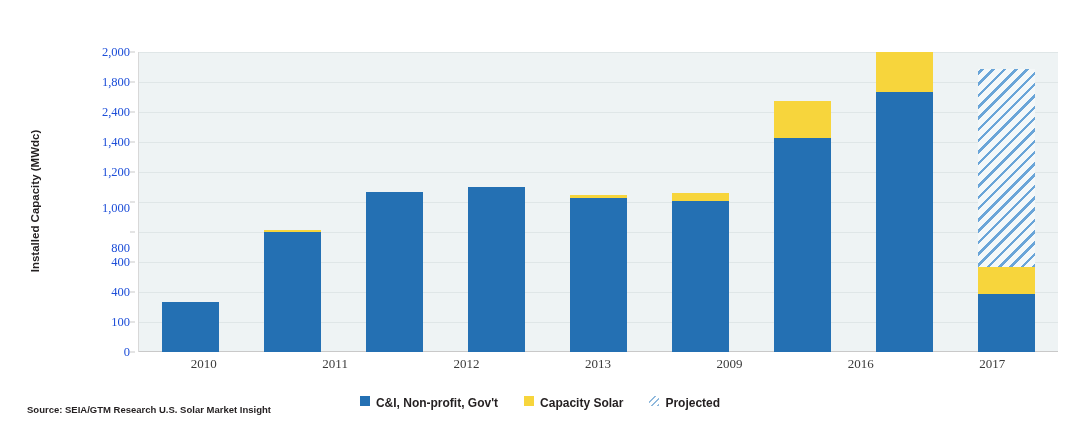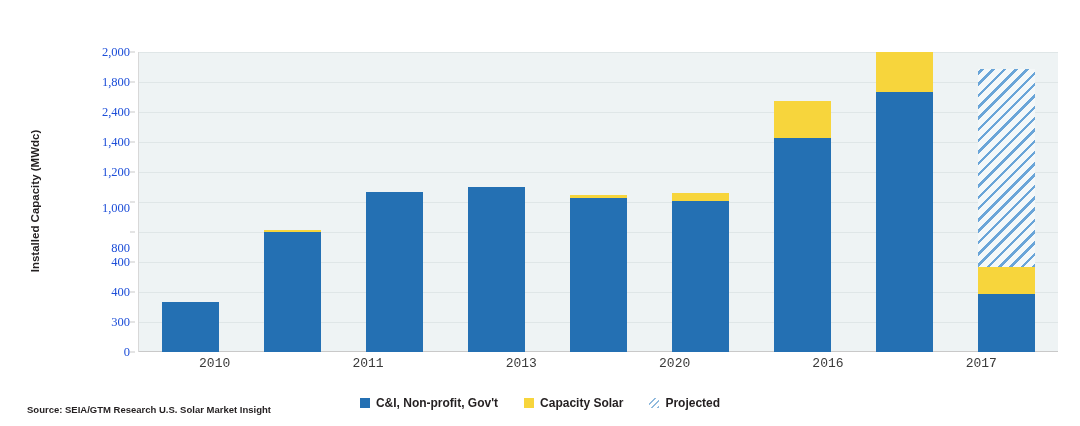--- a/index.html
+++ b/index.html
@@ -96,30 +96,30 @@
 
   
   .xaxis {
     position: absolute; left: 138px; top: 356px;
     width: 920px; height: 24px;
     display: flex;
   }
   .xtick {
     flex: 1 1 0; text-align: center;
     font-size: 13px; color: #3a3a3a;
-    font-family: Liberation Mono, monospace;
+    font-family: Liberation Serif, serif;
   }
 
   
   .legend {
     position: absolute; left: 0; top: 396px; width: 1080px;
     display: flex; align-items: center; justify-content: center;
     gap: 26px;
   }
-  .legend-item { display: flex; align-items: center; gap: 6px; }
+  .legend-item { display: flex; align-items: flex-start; gap: 6px; }
   .legend-swatch { width: 10px; height: 10px; display: inline-block; }
   .sw-blue { background: #2470b3; }
   .sw-yellow { background: #f7d53c; }
   .sw-proj {
     background-color: #ffffff;
     background-image: repeating-linear-gradient(
       -45deg,
       #8fb9dd 0px, #8fb9dd 1.5px,
       rgba(255,255,255,0) 1.5px, rgba(255,255,255,0) 4.5px
     );
@@ -154,21 +154,21 @@
       <div class="ytick" style="top: 120px;">1,200</div>
       <div class="ytick-mark" style="top: 120px;"></div>
       <div class="ytick" style="top: 156px;">1,000</div>
       <div class="ytick-mark" style="top: 150px;"></div>
       <div class="ytick" style="top: 196px; text-align: right;">800</div>
       <div class="ytick-mark" style="top: 180px;"></div>
       <div class="ytick" style="top: 210px;">400</div>
       <div class="ytick-mark" style="top: 210px;"></div>
       <div class="ytick" style="top: 240px;">400</div>
       <div class="ytick-mark" style="top: 240px;"></div>
-      <div class="ytick" style="top: 270px;">300</div>
+      <div class="ytick" style="top: 270px;">100</div>
       <div class="ytick-mark" style="top: 270px;"></div>
       <div class="ytick" style="top: 300px;">0</div>
       <div class="ytick-mark" style="top: 300px;"></div>
     </div>
 
   <div class="plot" id="plot">
     <div id="gridlines">
         <div class="gridline" style="top: 0px;"></div>
         <div class="gridline" style="top: 30px;"></div>
         <div class="gridline" style="top: 60px;"></div>
@@ -233,22 +233,23 @@
             <div class="seg-yellow" style="height: 26.25px;"></div>
             <div class="seg-blue" style="height: 58.5px;"></div>
           </div>
         </div>
       </div>
   </div>
 
   <div class="xaxis" id="xaxis">
       <div class="xtick">2010</div>
       <div class="xtick">2011</div>
+      <div class="xtick">2012</div>
       <div class="xtick">2013</div>
-      <div class="xtick">2020</div>
+      <div class="xtick">2009</div>
       <div class="xtick">2016</div>
       <div class="xtick">2017</div>
     </div>
 
   <div class="legend" id="legend">
       <div class="legend-item">
         <span class="legend-swatch sw-blue"></span>
         <span class="legend-label">C&amp;I, Non-profit, Gov't</span>
       </div>
       <div class="legend-item">

